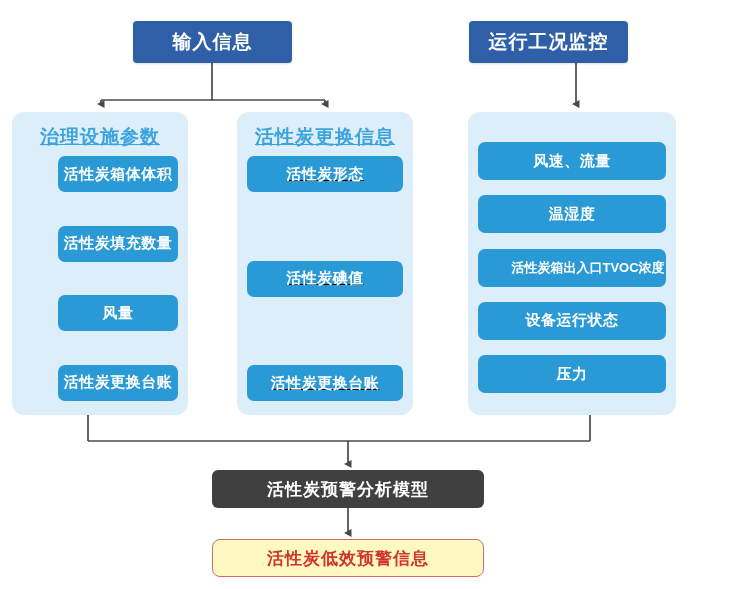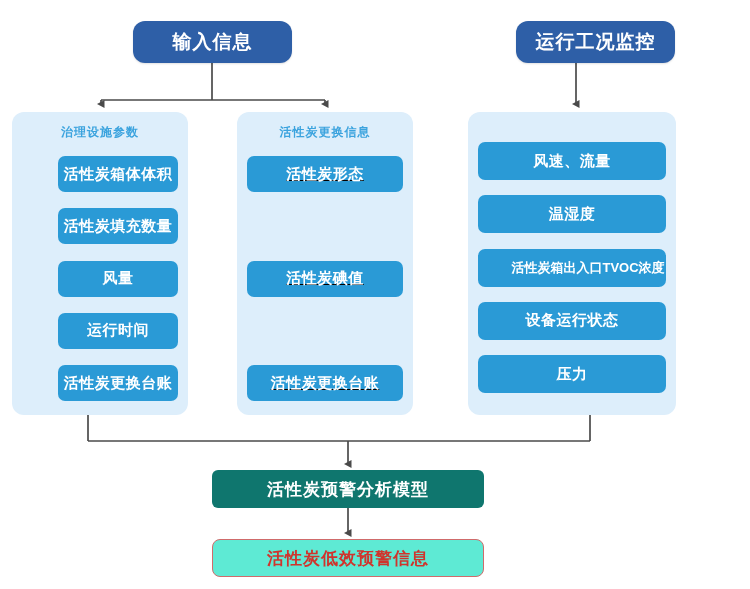--- a/index.html
+++ b/index.html
@@ -18,50 +18,51 @@
     overflow: hidden;
   }
   
   .top-box {
     position: absolute;
     display: flex;
     align-items: center;
     justify-content: center;
     background: #2e5fa7;
     color: #ffffff;
-    border-radius: 12px;
+    border-radius: 4px;
     font-size: 19px;
     font-weight: bold;
     letter-spacing: 1px;
     box-shadow: 0 1px 2px rgba(0,0,0,0.12);
   }
   #top-input  { left: 133px; top: 21px; width: 159px; height: 42px; }
-  #top-monitor{ left: 516px; top: 21px; width: 159px; height: 42px; }
+  #top-monitor{ left: 469px; top: 21px; width: 159px; height: 42px; }
 
   
   .panel {
     position: absolute;
     background: #ddeefb;
     border-radius: 12px;
     box-sizing: border-box;
   }
   #panel-facility { left: 12px;  top: 112px; width: 176px; height: 303px; }
   #panel-replace  { left: 237px; top: 112px; width: 176px; height: 303px; }
   #panel-monitor  { left: 468px; top: 112px; width: 208px; height: 303px; }
 
   .panel-title {
     position: absolute;
     top: 12px;
     left: 0;
     right: 0;
     text-align: center;
     color: #3ba3de;
-    font-size: 12px;
+    font-size: 19px;
     font-weight: bold;
     letter-spacing: 1px;
+    text-decoration: underline;
   }
 
   .items {
     position: absolute;
     left: 10px;
     right: 10px;
     display: flex;
     flex-direction: column;
   }
   #panel-facility .items { top: 44px; bottom: 14px; justify-content: space-between; }
@@ -83,34 +84,34 @@
   }
   #panel-facility .item { height: 36px; margin-left: 36px; }
   #panel-replace  .item { height: 36px; }
   #panel-monitor  .item { height: 38px; }
   .item.small { font-size: 13px; letter-spacing: 0; padding-left: 32px; }
 
   
   #model-box {
     position: absolute;
     left: 212px; top: 470px; width: 272px; height: 38px;
-    background: #0f766e;
+    background: #404040;
     color: #ffffff;
     border-radius: 6px;
     display: flex;
     align-items: center;
     justify-content: center;
     font-size: 17px;
     font-weight: bold;
     letter-spacing: 1px;
   }
   #alert-box {
     position: absolute;
     left: 212px; top: 539px; width: 272px; height: 38px;
-    background: #5eead4;
+    background: #fef9c3;
     border: 1.5px solid #d06b6b;
     color: #d0342c;
     border-radius: 8px;
     display: flex;
     align-items: center;
     justify-content: center;
     font-size: 17px;
     font-weight: bold;
     letter-spacing: 1px;
     box-sizing: border-box;
@@ -156,21 +157,20 @@
   <div class="top-box" id="top-input">输入信息</div>
 
   <div class="top-box" id="top-monitor">运行工况监控</div>
 
   <div class="panel" id="panel-facility">
     <div class="panel-title">治理设施参数</div>
     <div class="items">
       <div class="item">活性炭箱体体积</div>
       <div class="item">活性炭填充数量</div>
       <div class="item">风量</div>
-      <div class="item">运行时间</div>
       <div class="item">活性炭更换台账</div>
     </div>
   </div>
 
   <div class="panel" id="panel-replace">
     <div class="panel-title">活性炭更换信息</div>
     <div class="items">
       <div class="item">活性炭形态</div>
       <div class="item">活性炭碘值</div>
       <div class="item">活性炭更换台账</div>

